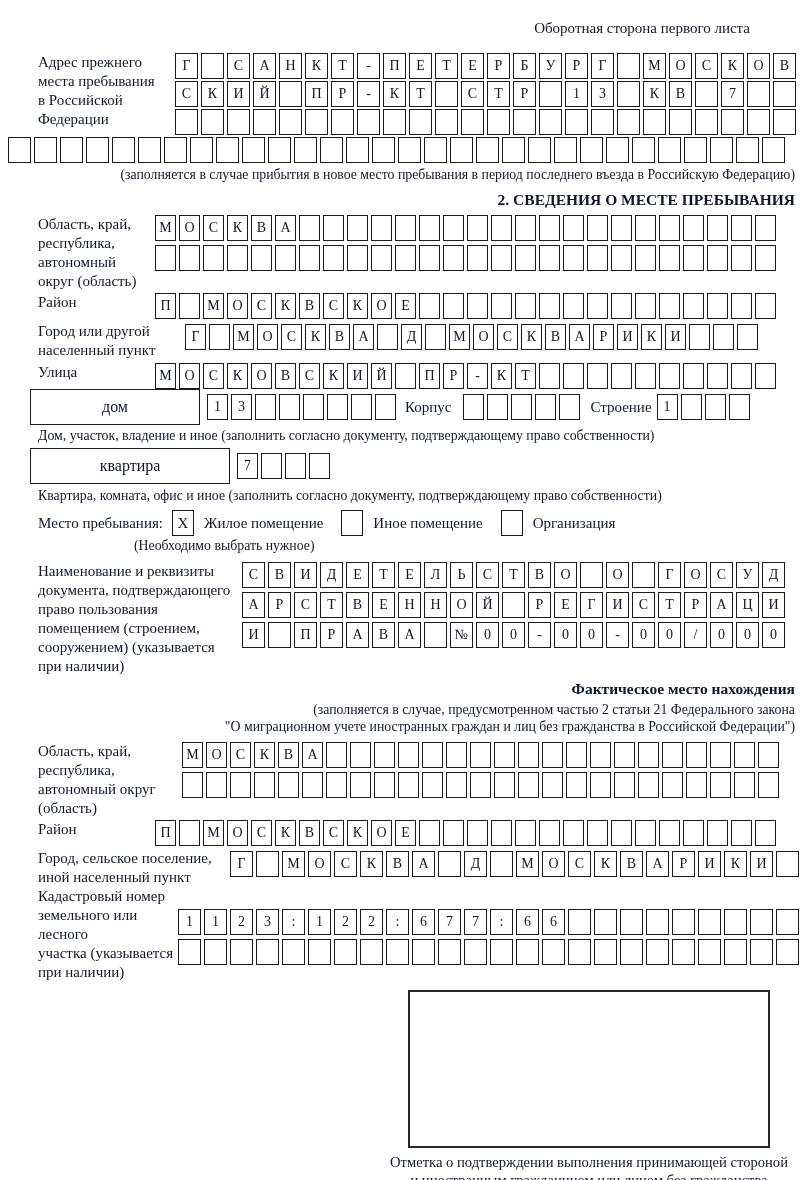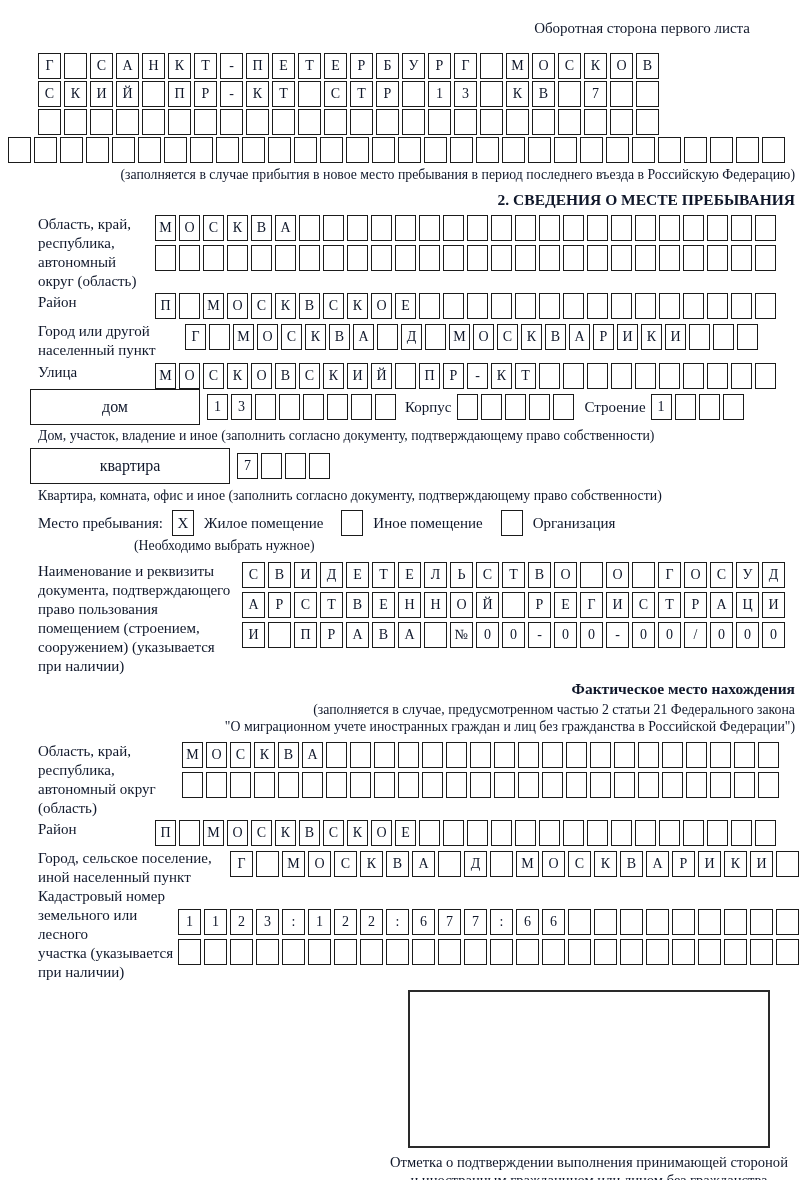--- a/index.html
+++ b/index.html
@@ -32,20 +32,24 @@
 </head>
 <body>
 
 <div class="page">
 
   <div class="backnote">Оборотная сторона первого листа</div>
 
   <div class="content">
 
     <div class="row">
+      <div class="lbl w137">Адрес прежнего
+места пребывания
+в Российской
+Федерации</div>
       <div class="boxcol" style="gap:2px">
         <div class="boxes lgbox">
             <span class="cbox">Г</span>
             <span class="cbox"></span>
             <span class="cbox">С</span>
             <span class="cbox">А</span>
             <span class="cbox">Н</span>
             <span class="cbox">К</span>
             <span class="cbox">Т</span>
             <span class="cbox">-</span>
@@ -321,21 +325,21 @@
       <div class="boxes" style="margin-left:7px">
           <span class="cbox">1</span>
           <span class="cbox">3</span>
           <span class="cbox"></span>
           <span class="cbox"></span>
           <span class="cbox"></span>
           <span class="cbox"></span>
           <span class="cbox"></span>
           <span class="cbox"></span>
         </div>
-      <div class="lbl" style="margin:0 6px 0 9px">Корпус</div>
+      <div class="lbl" style="margin:0 12px 0 9px">Корпус</div>
       <div class="boxes">
           <span class="cbox"></span>
           <span class="cbox"></span>
           <span class="cbox"></span>
           <span class="cbox"></span>
           <span class="cbox"></span>
         </div>
       <div class="lbl" style="margin:0 5px 0 10px">Строение</div>
       <div class="boxes">
           <span class="cbox">1</span>

